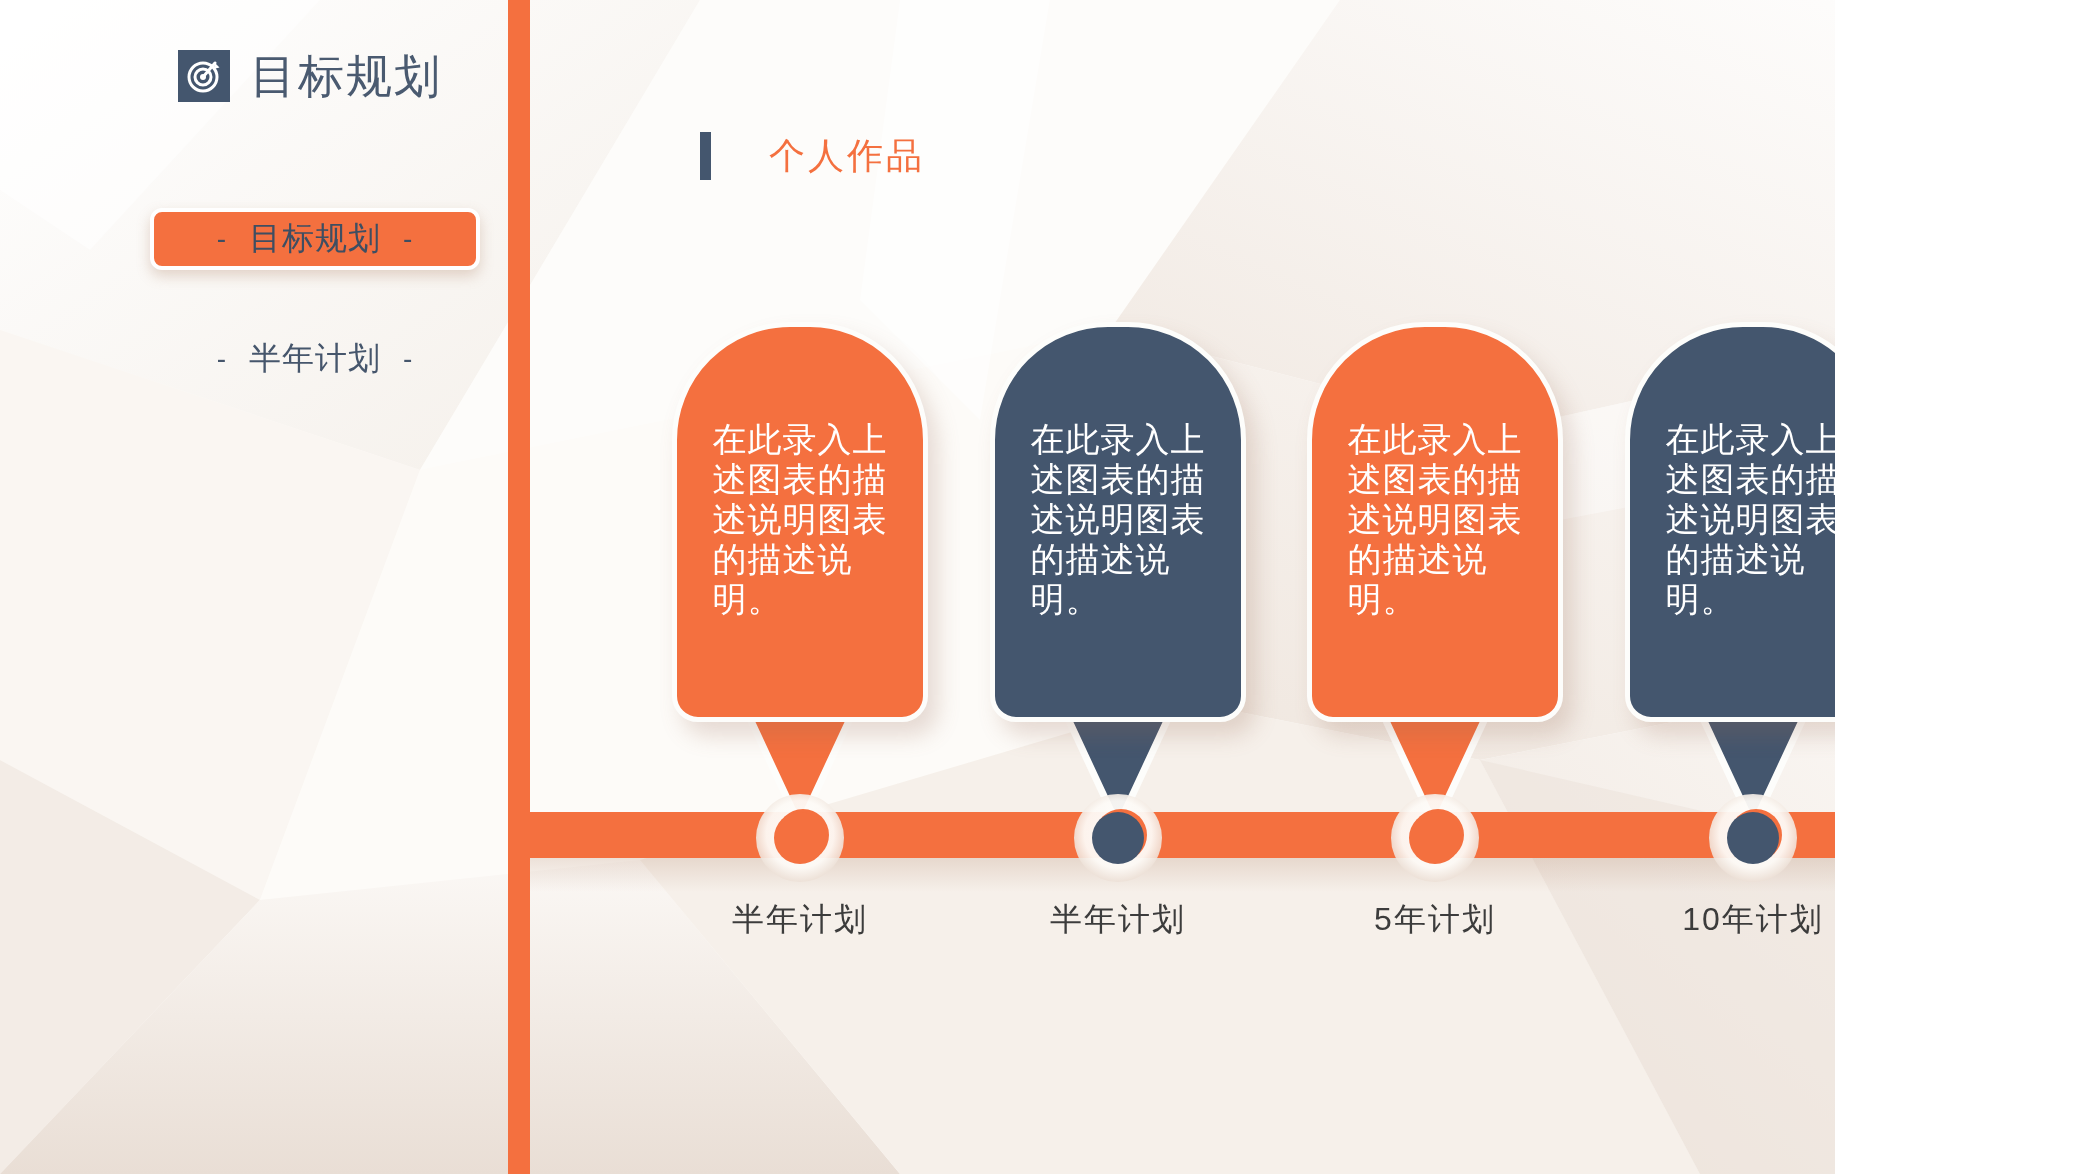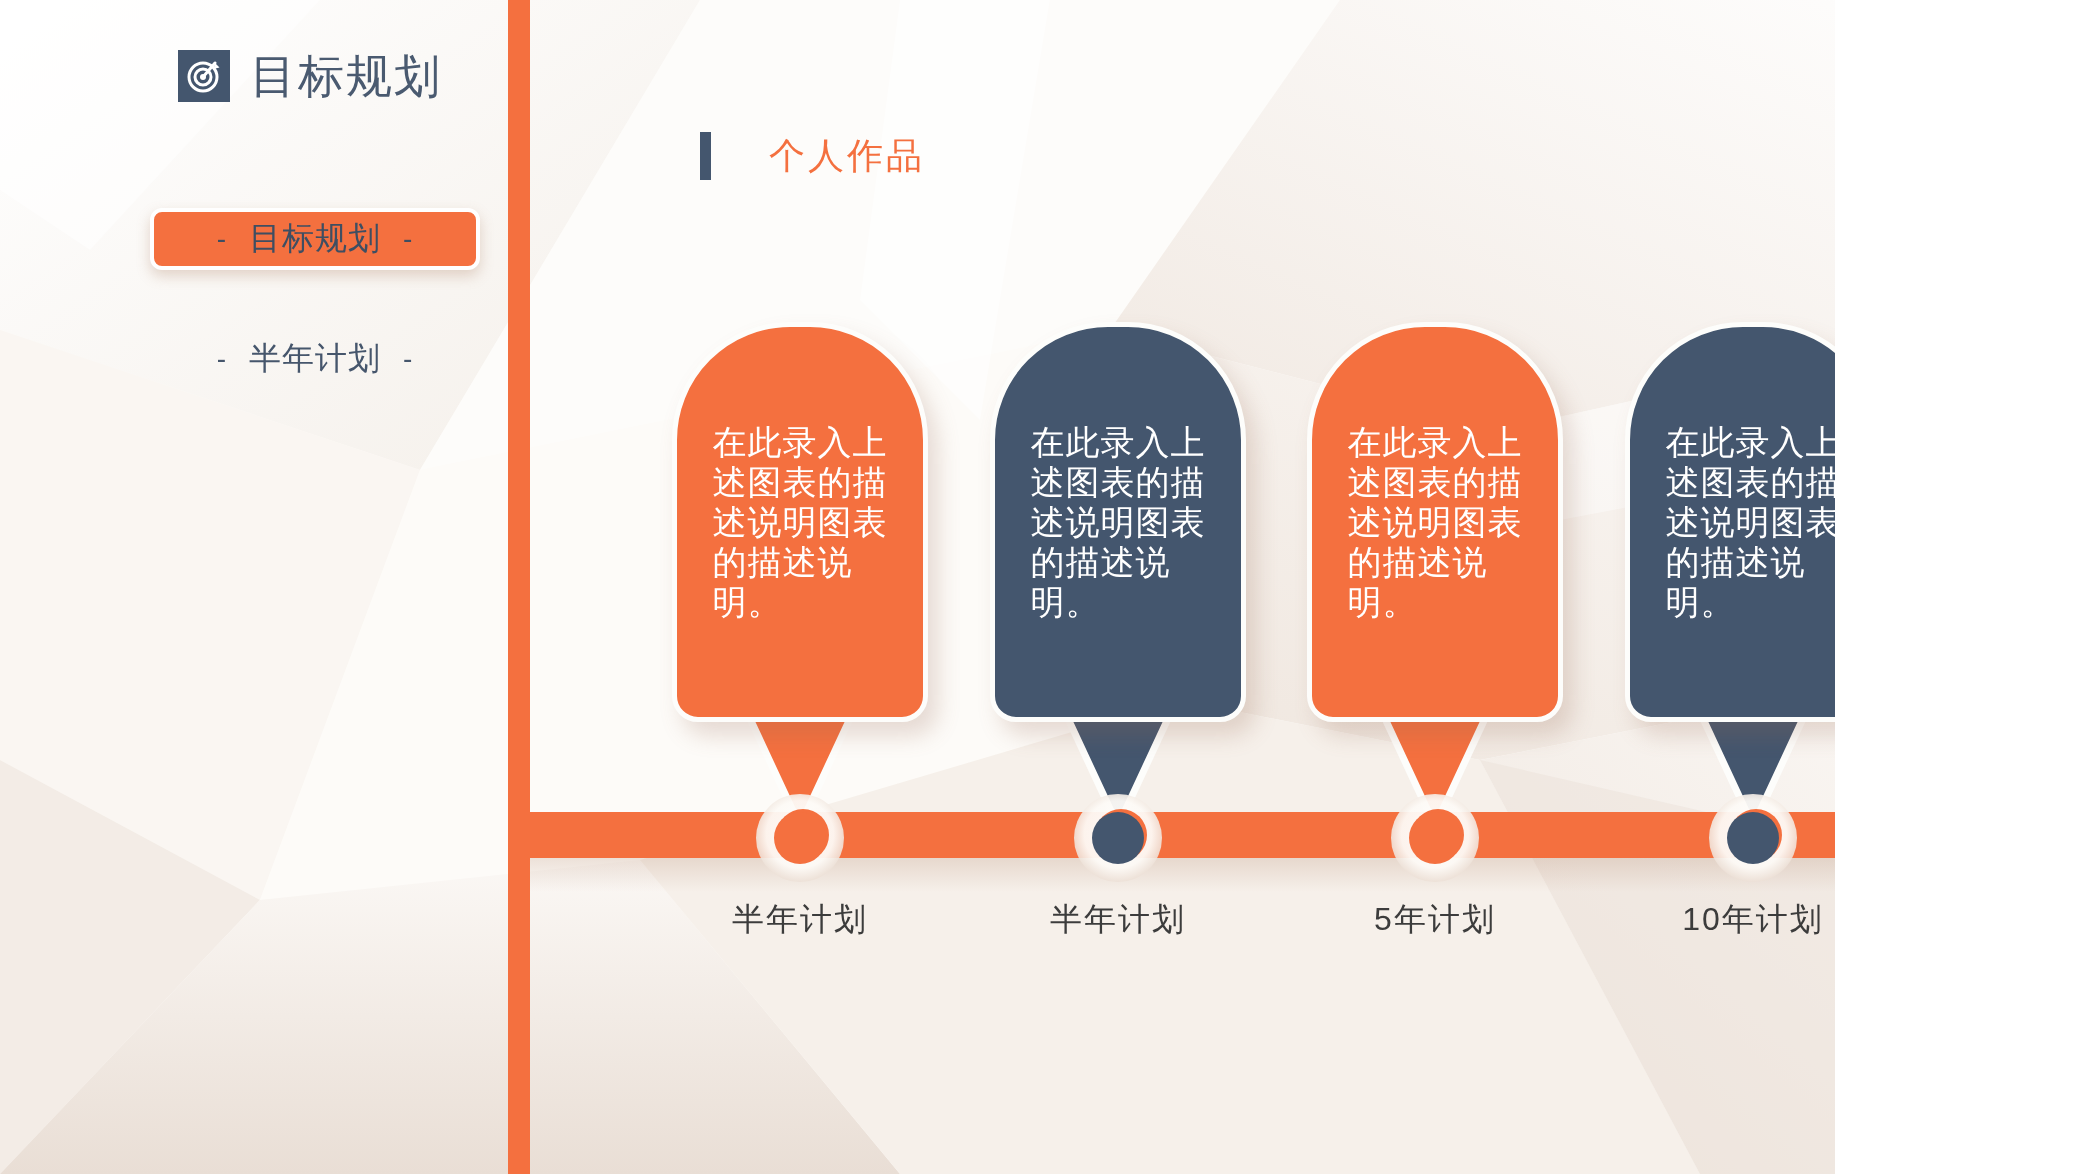--- a/index.html
+++ b/index.html
@@ -148,20 +148,21 @@
     justify-content:center;
     box-shadow: 10px 14px 22px rgba(150,105,80,.22);
   }
   .bubble .body {
     font-size:34px;
     line-height:1.18;
     color:#ffffff;
     text-align:left;
     letter-spacing:1px;
     width:175px;
+    font-family:Liberation Mono, monospace;
   }
   .bubble.orange { background:#f4703f; }
   .bubble.navy   { background:#44566e; }
 
   
   .tail {
     position:absolute;
     left:92px; top:706px;
     width:116px; height:128px;
   }

